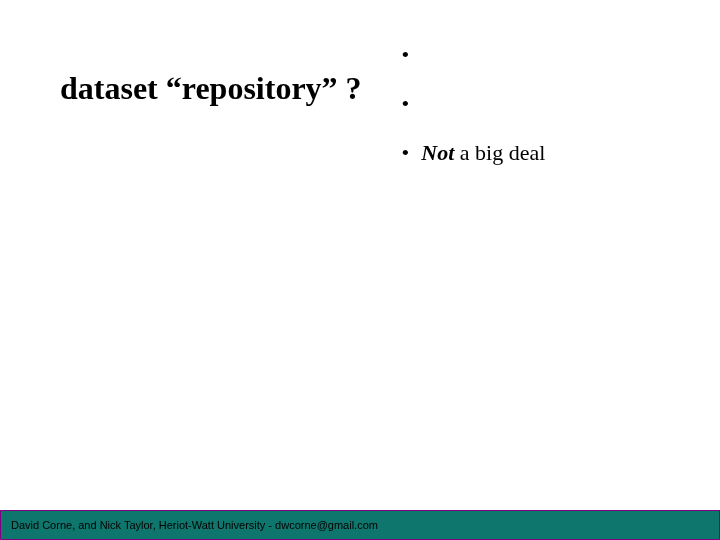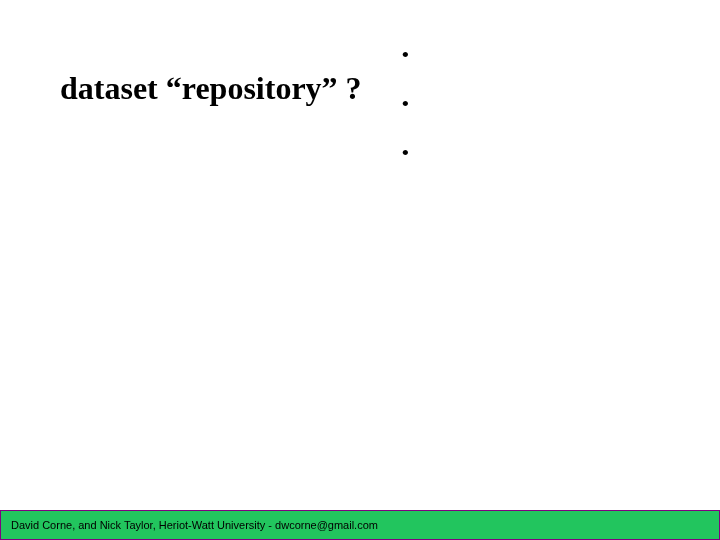--- a/index.html
+++ b/index.html
@@ -78,21 +78,21 @@
       position: absolute;
       bottom: 0;
       left: 0;
       right: 0;
       border: 1px solid #800080;
       padding: 6px 10px;
       font-size: 11px;
       color: #000000;
       font-family: Arial, sans-serif;
       line-height: 1.5;
-      background: #22c55e;
+      background: #0f766e;
     }
   </style>
 </head>
 <body>
 
 <div class="slide-container">
 
   <div class="title-area">
     <span class="title-text">dataset “repository” ?</span>
   </div>
@@ -102,20 +102,23 @@
     <div class="bullet-item">
       <span class="bullet-dot">•</span>
     </div>
 
     <div class="bullet-item">
       <span class="bullet-dot">•</span>
     </div>
 
     <div class="bullet-item">
       <span class="bullet-dot">•</span>
+      <span class="bullet-text">
+        <span class="not-bold">Not</span><span> a big deal</span>
+      </span>
     </div>
 
   </div>
 
 </div>
 
 <div class="footer">
   <div>David Corne, and Nick Taylor,  Heriot-Watt University  -  dwcorne@gmail.com</div>
 </div>
 

